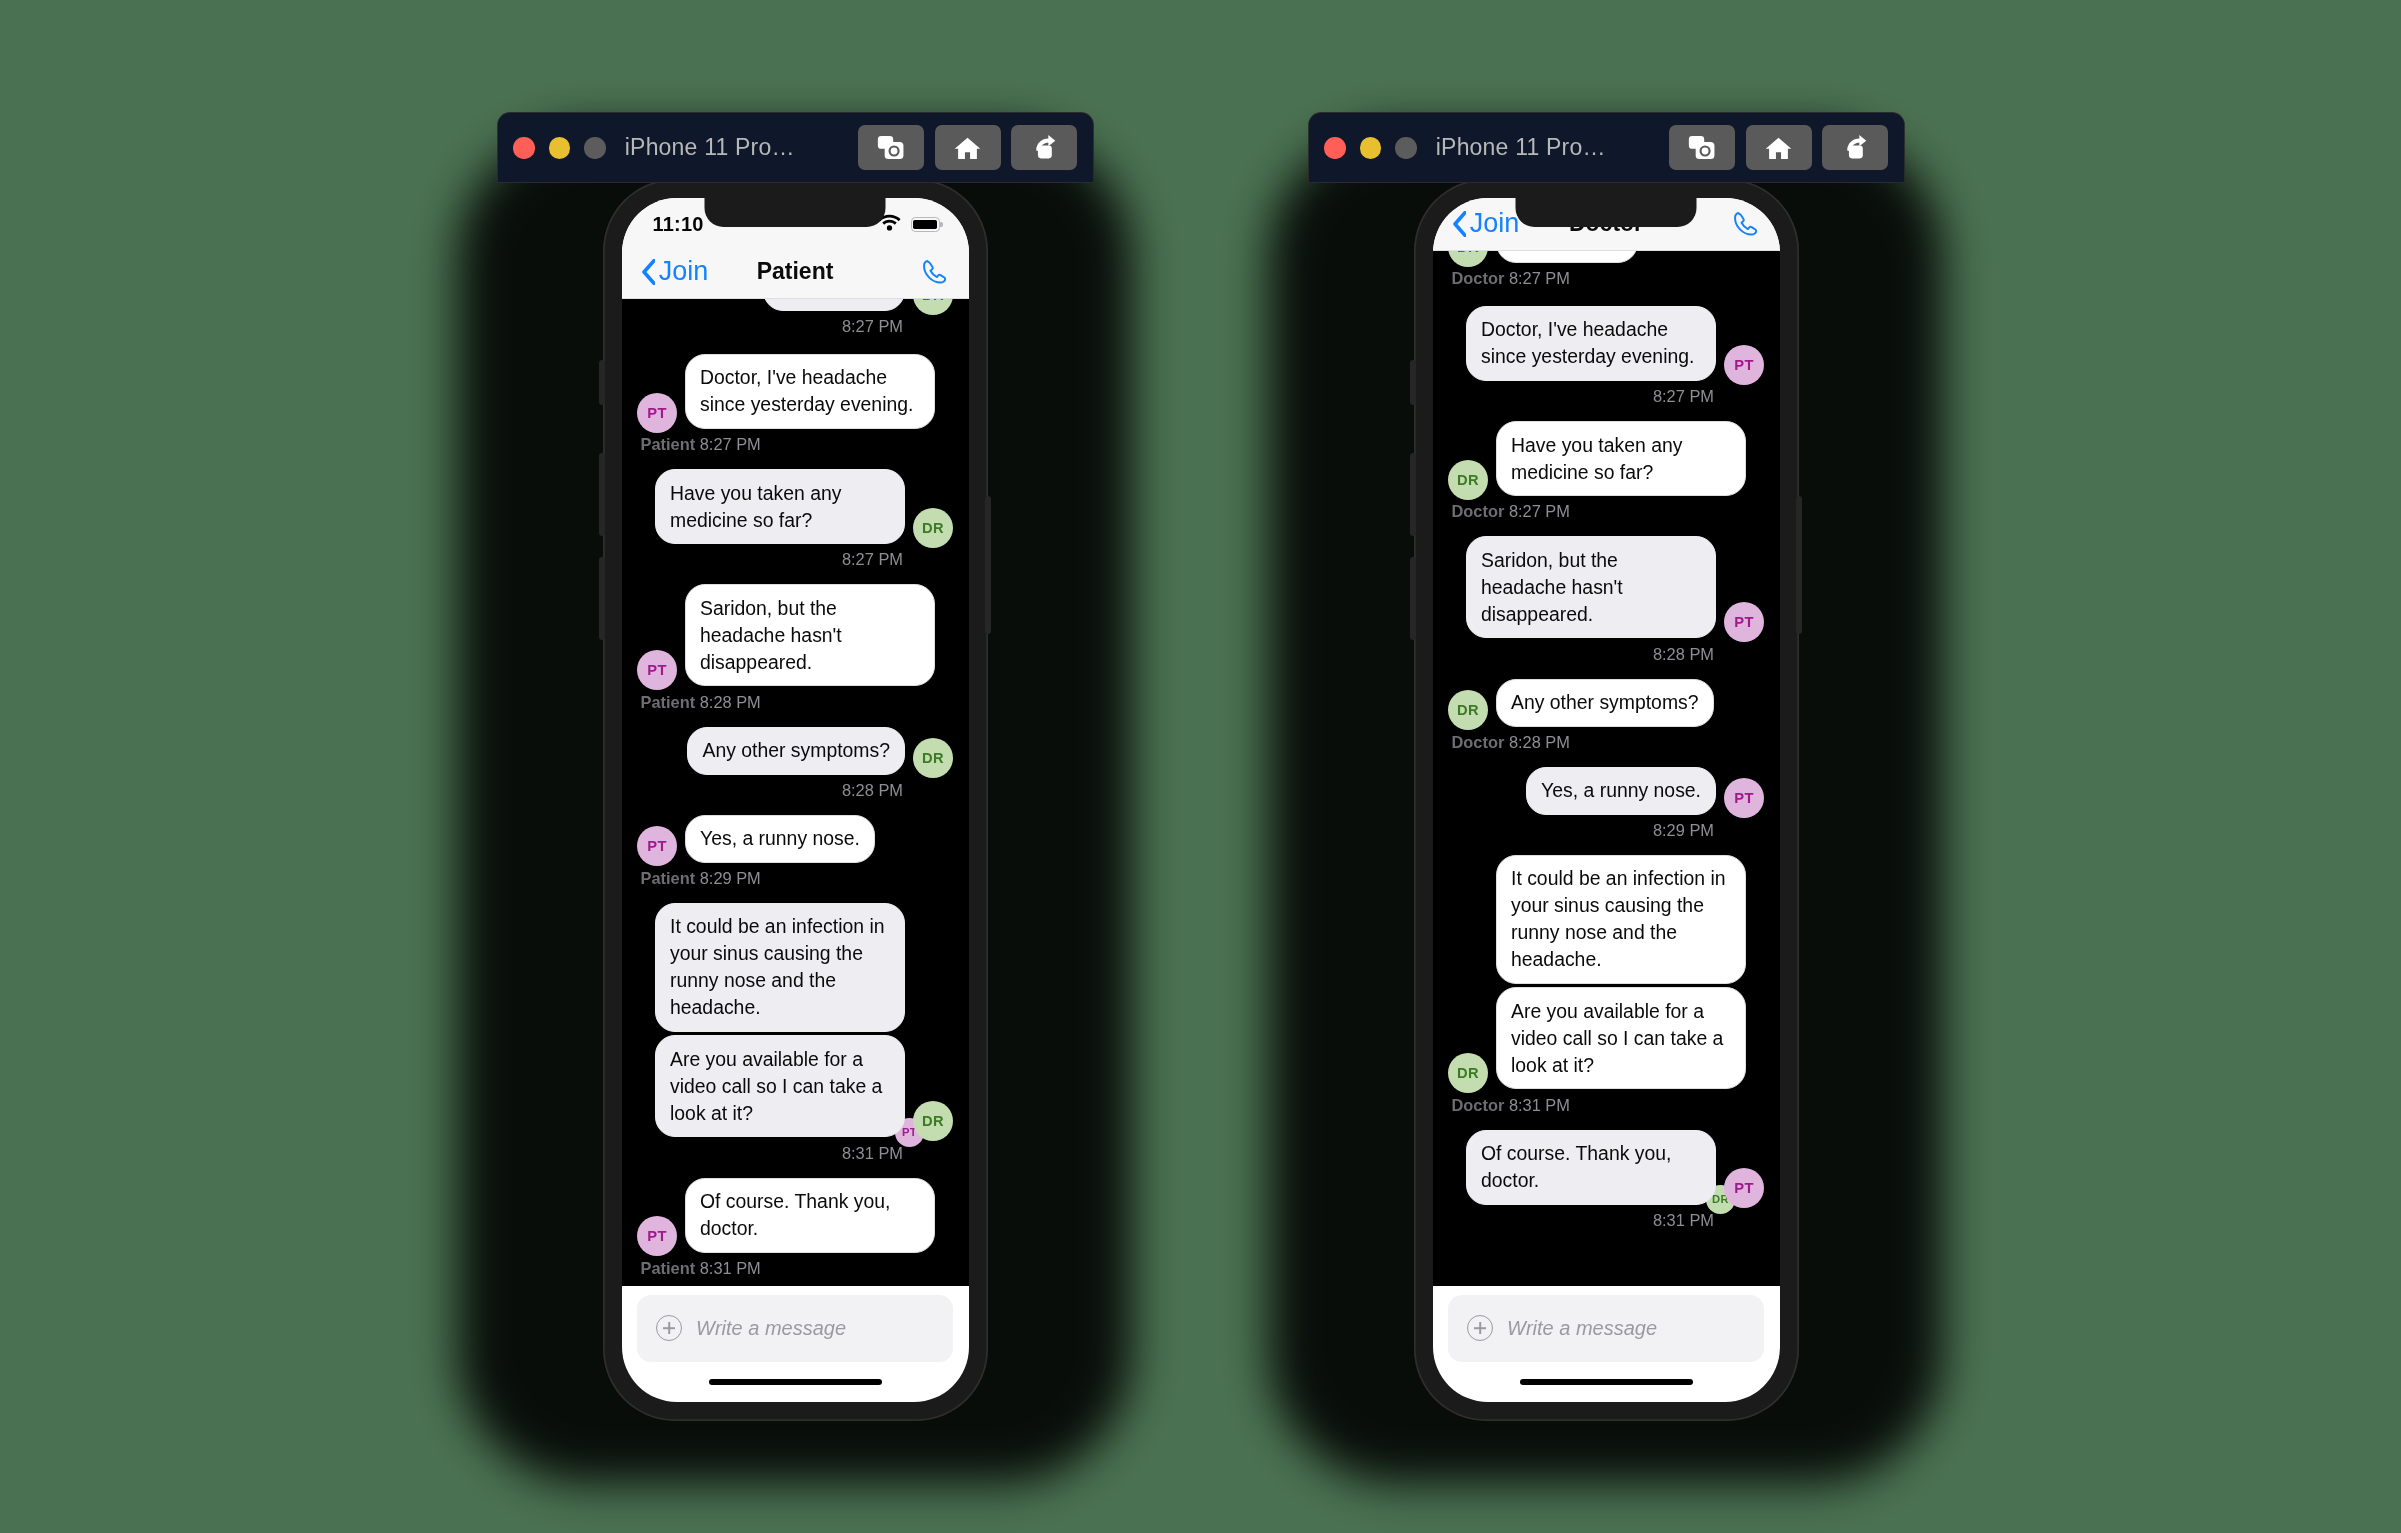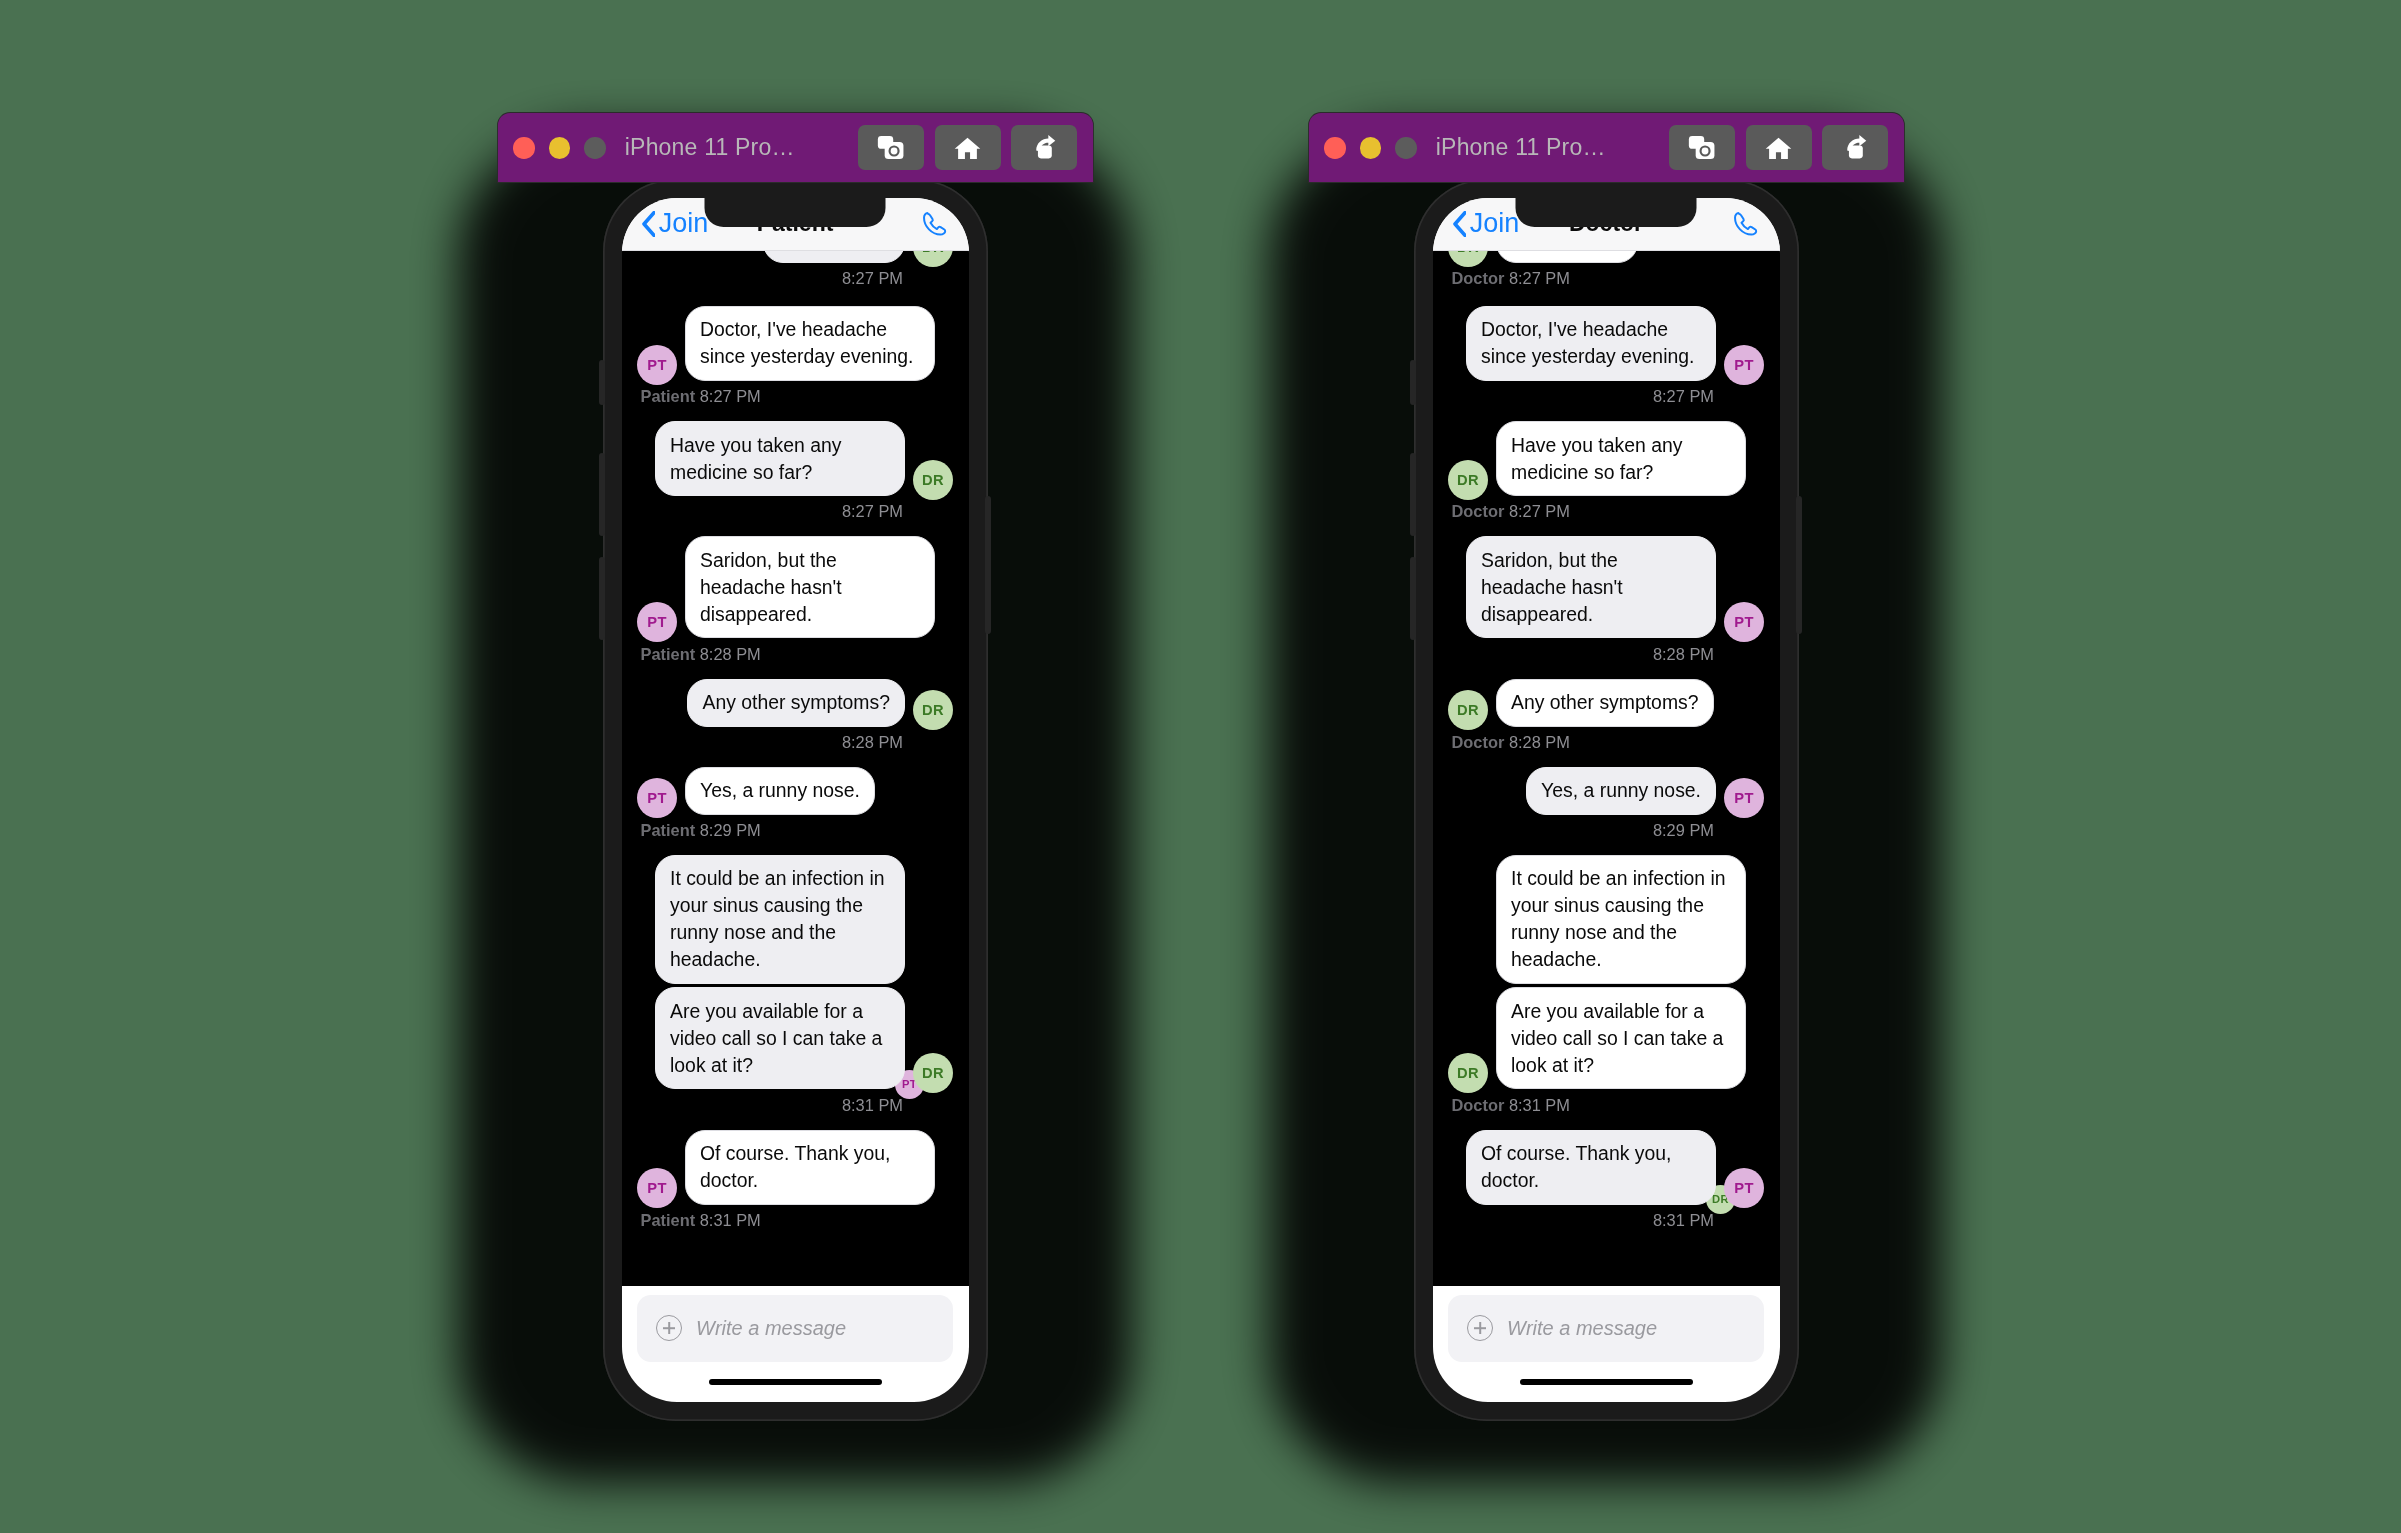--- a/index.html
+++ b/index.html
@@ -48,21 +48,21 @@
     opacity: .88;
     z-index: 0;
   }
 
   
   .titlebar {
     position: relative;
     z-index: 5;
     width: 595px;
     height: 69px;
-    background: #701a75;
+    background: #0f172a;
     border-radius: 12px 12px 0 0;
     display: flex;
     align-items: center;
     padding: 0 15.5px;
     box-shadow: 0 0 0 0.9px #2b2b2b;
   }
 
   .traffic {
     display: flex;
     align-items: center;
@@ -374,20 +374,39 @@
           </div>
         </div>
       </div>
       <div class="device">
         <div class="btn-side btn-silent"></div>
         <div class="btn-side btn-volup"></div>
         <div class="btn-side btn-voldn"></div>
         <div class="btn-side btn-power"></div>
         <div class="screen">
           <div class="notch"></div>
+          <div class="statusbar">
+            <div class="status-time">11:10</div>
+            <div class="status-right">
+              <div class="sig-dots">
+                <i></i>
+                <i></i>
+                <i></i>
+                <i></i>
+              </div>
+              <span><svg width="23" height="17" viewBox="0 0 27 20">
+                  <path d="M13.5 4.2c4.2 0 8 1.6 10.8 4.2l2.2-2.4C23.2 2.7 18.6.8 13.5.8S3.8 2.7.5 6l2.2 2.4C5.5 5.8 9.3 4.2 13.5 4.2z" fill="#000"></path>
+                  <path d="M13.5 10.1c2.4 0 4.6.9 6.3 2.4l2.2-2.4c-2.2-2-5.2-3.3-8.5-3.3S7.2 8.1 5 10.1l2.2 2.4c1.7-1.5 3.9-2.4 6.3-2.4z" fill="#000"></path>
+                  <circle cx="13.5" cy="16.4" r="3.1" fill="#000"></circle>
+                </svg></span>
+              <div class="batt">
+                <i></i>
+              </div>
+            </div>
+          </div>
           <div class="navbar">
             <div class="nav-back">
               <span>
                 <svg width="14.7" height="26" viewBox="0 0 17 30">
                   <path d="M15 2 L3.5 15 L15 28" stroke="#1582ff" stroke-width="4.2" fill="none" stroke-linecap="round" stroke-linejoin="round"></path>
                 </svg>
               </span>
               <span>Join</span>
             </div>
             <div class="nav-title">Patient</div>

